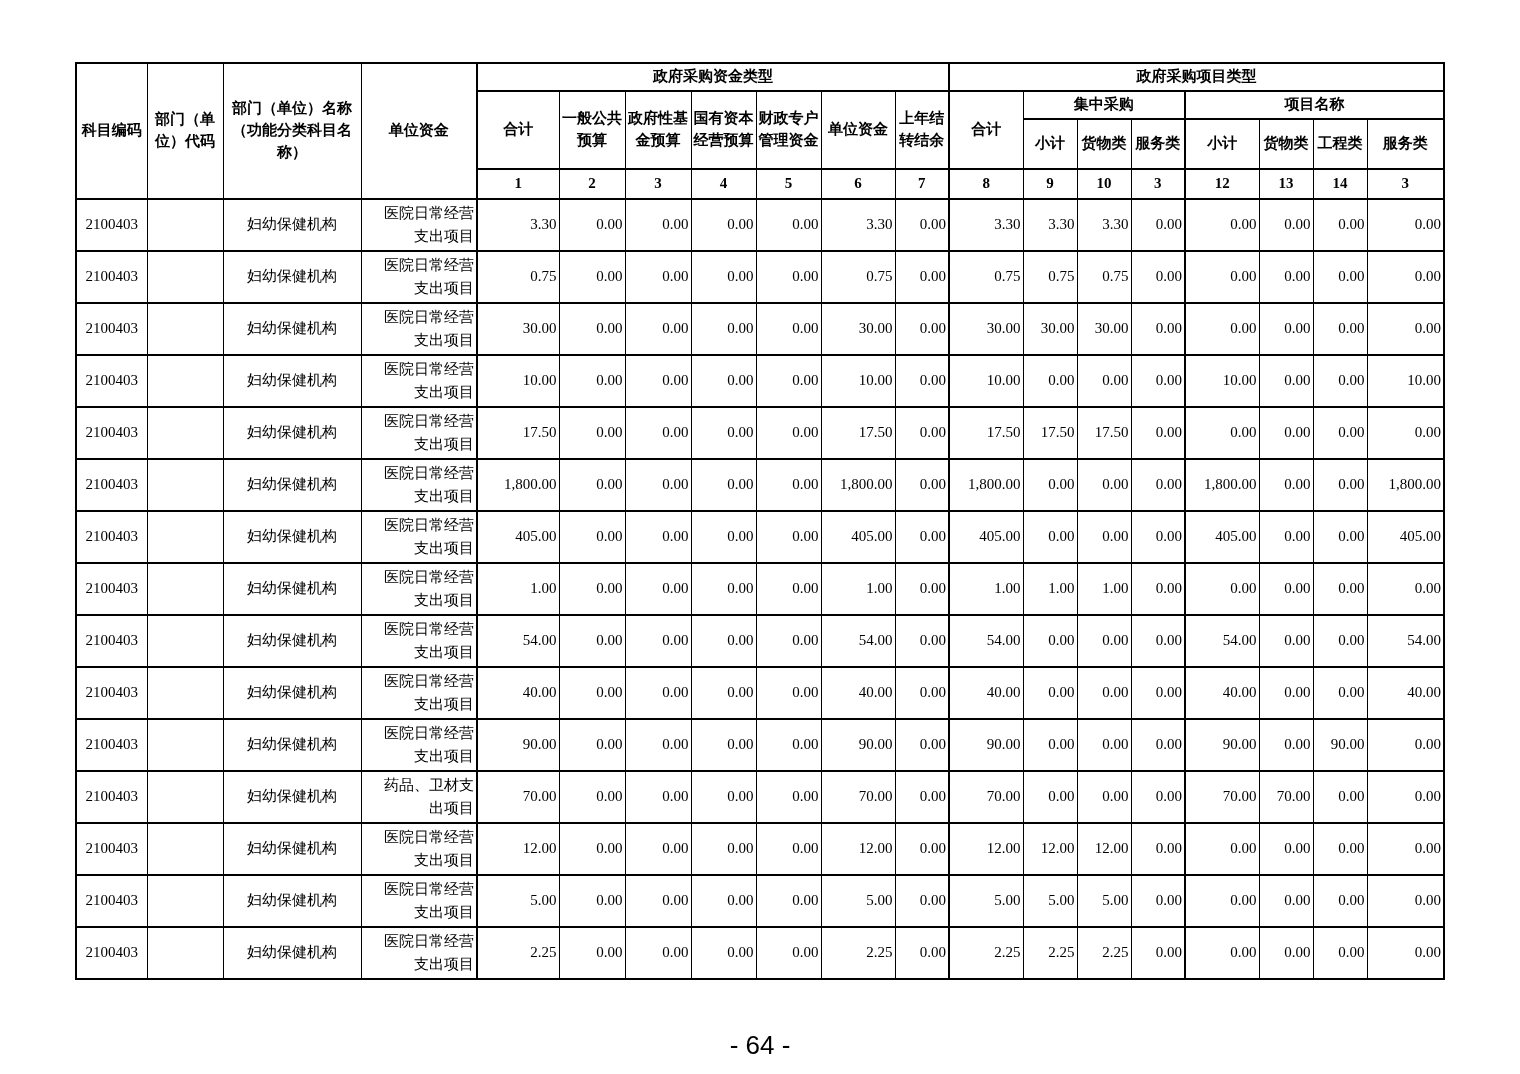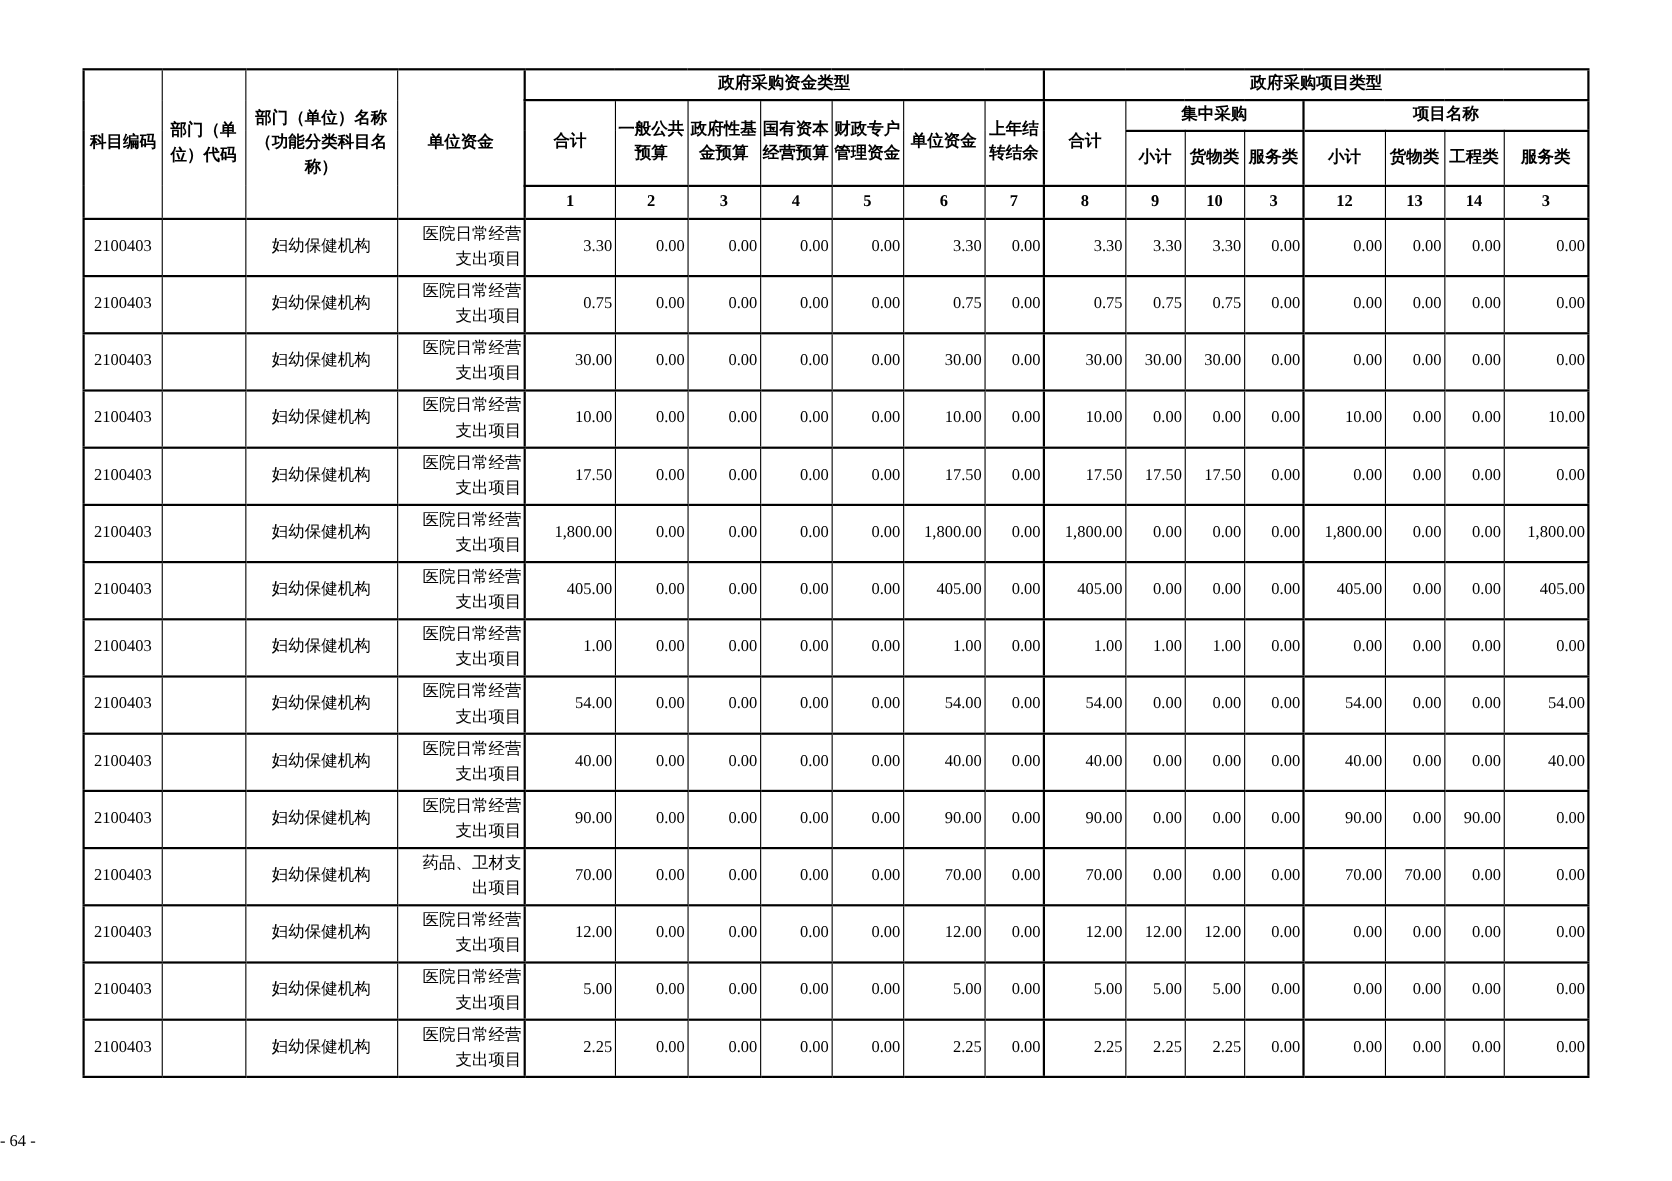--- a/index.html
+++ b/index.html
@@ -60,23 +60,23 @@
   td.c-code     { text-align: center; }
   td.c-deptcode { text-align: center; }
   td.c-deptname { text-align: center; word-break: break-all; margin-top: 31px; }
   td.c-project  { text-align: right; padding: 0 3px; text-indent: 10px; word-break: break-all; }
   td.c-num      { text-align: right; padding-right: 5px; white-space: nowrap; }
 
   .footer {
     position: absolute;
     left: 0; right: 0;
     top: 1030px;
-    text-align: left;
-    font-family: Liberation Serif, serif;
-    font-size: 15px;
+    text-align: center;
+    font-family: Liberation Sans, sans-serif;
+    font-size: 26px;
     color: #000;
   }
 </style>
 </head>
 <body>
 
 <div class="page">
   <div class="table-wrap">
     <table class="budget">
       <colgroup>

